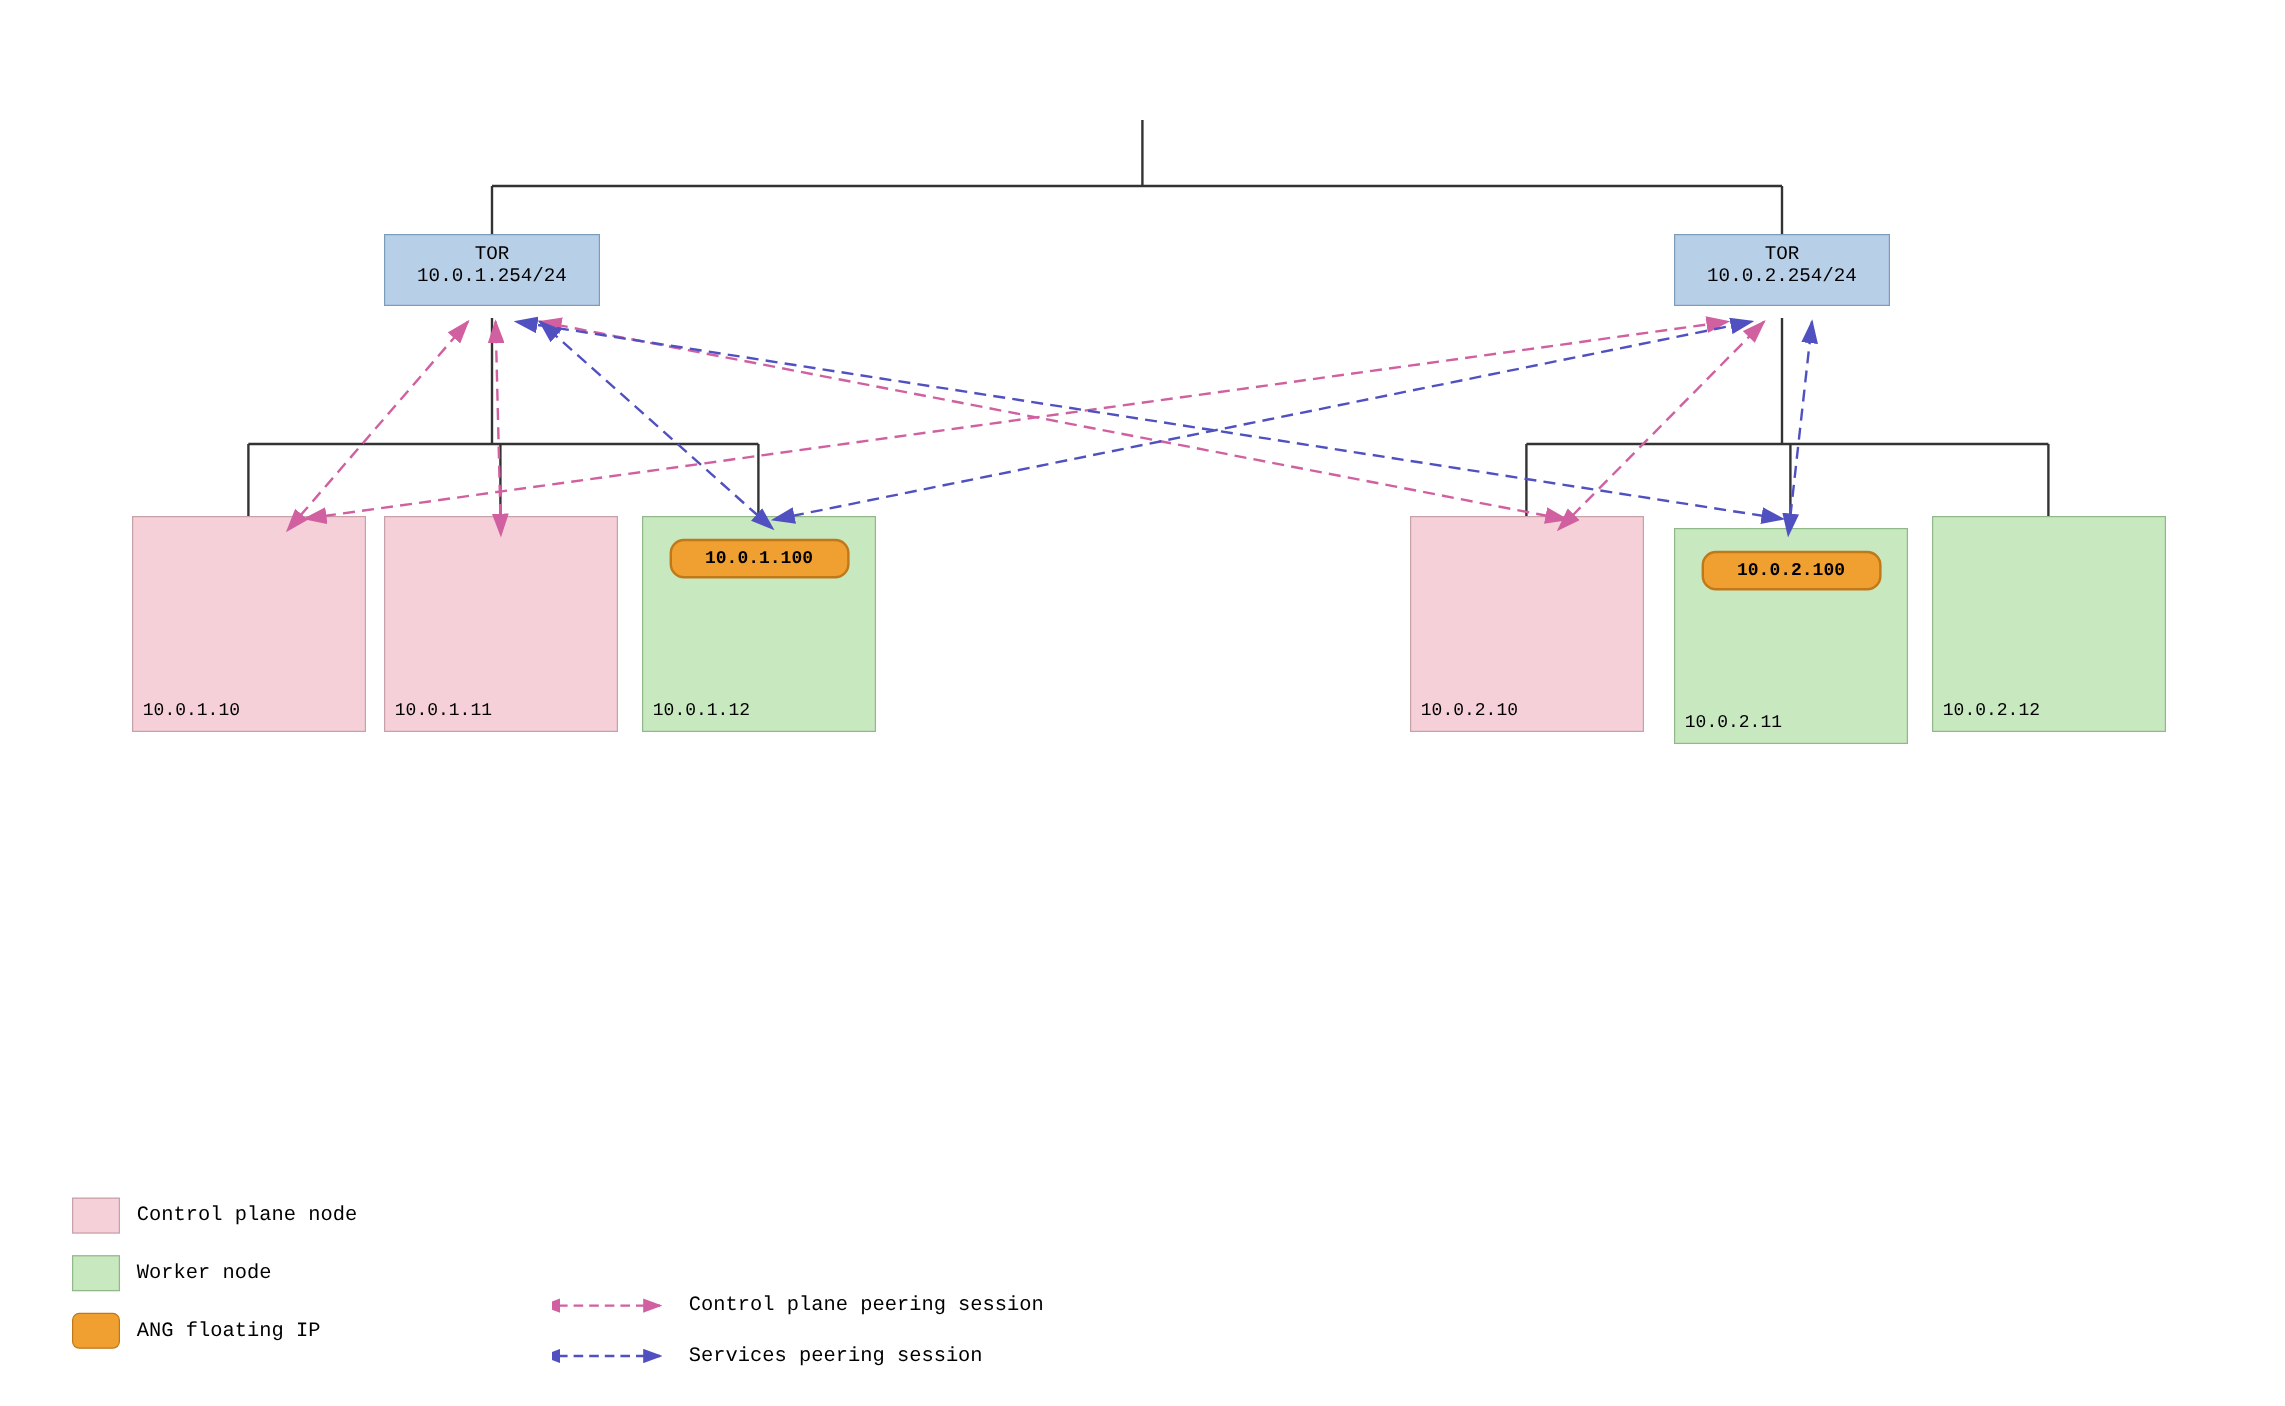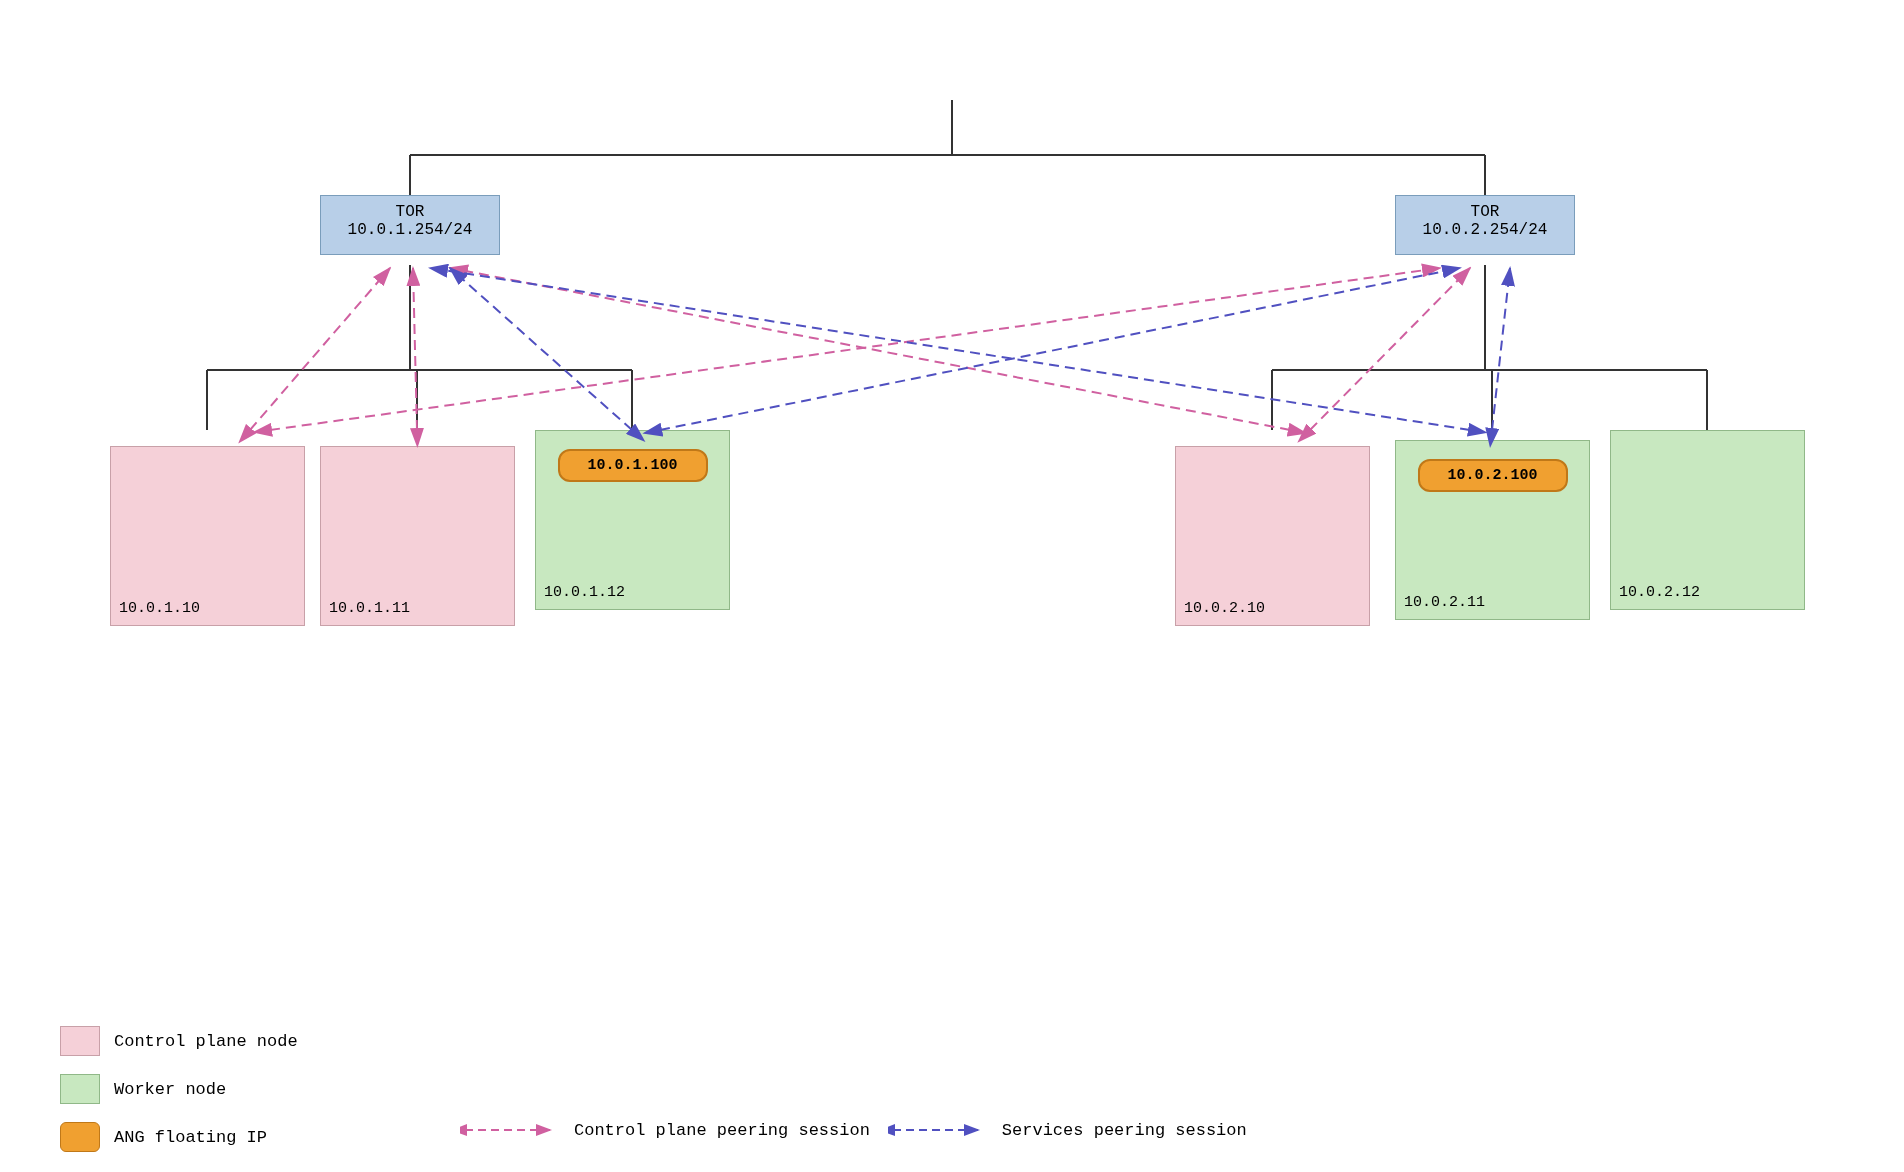--- a/index.html
+++ b/index.html
@@ -69,21 +69,20 @@
       display: flex;
       flex-direction: column;
       align-items: flex-start;
       justify-content: flex-end;
       padding: 8px;
       font-size: 15px;
     }
     .control-plane {
       background: #f5d0d8;
       border-color: #c8a0a8;
-      margin-top: 16px;
     }
     .worker {
       background: #c8e8c0;
       border-color: #90b888;
     }
     
     .floating-ip {
       position: absolute;
       background: #f0a030;
       border: 2px solid #c07818;
@@ -102,21 +101,21 @@
       position: absolute;
       top: 0;
       left: 0;
       width: 1904px;
       height: 1172px;
       pointer-events: none;
     }
     
     .legend {
       position: absolute;
-      bottom: 20px;
+      bottom: 48px;
       left: 60px;
       display: flex;
       flex-direction: column;
       gap: 18px;
     }
     .legend-item {
       display: flex;
       align-items: center;
       gap: 14px;
       font-size: 17px;
@@ -128,21 +127,21 @@
       flex-shrink: 0;
     }
     .legend-box-control { background: #f5d0d8; border-color: #c8a0a8; }
     .legend-box-worker { background: #c8e8c0; border-color: #90b888; }
     .legend-box-floating { background: #f0a030; border-color: #c07818; border-radius: 6px; }
     .legend-right {
       position: absolute;
       bottom: 30px;
       left: 460px;
       display: flex;
-      flex-direction: row;
+      flex-direction: column;
       gap: 18px;
       font-size: 17px;
     }
     .legend-line-item {
       display: flex;
       align-items: center;
       gap: 14px;
     }
     .legend-svg {
       width: 100px;

